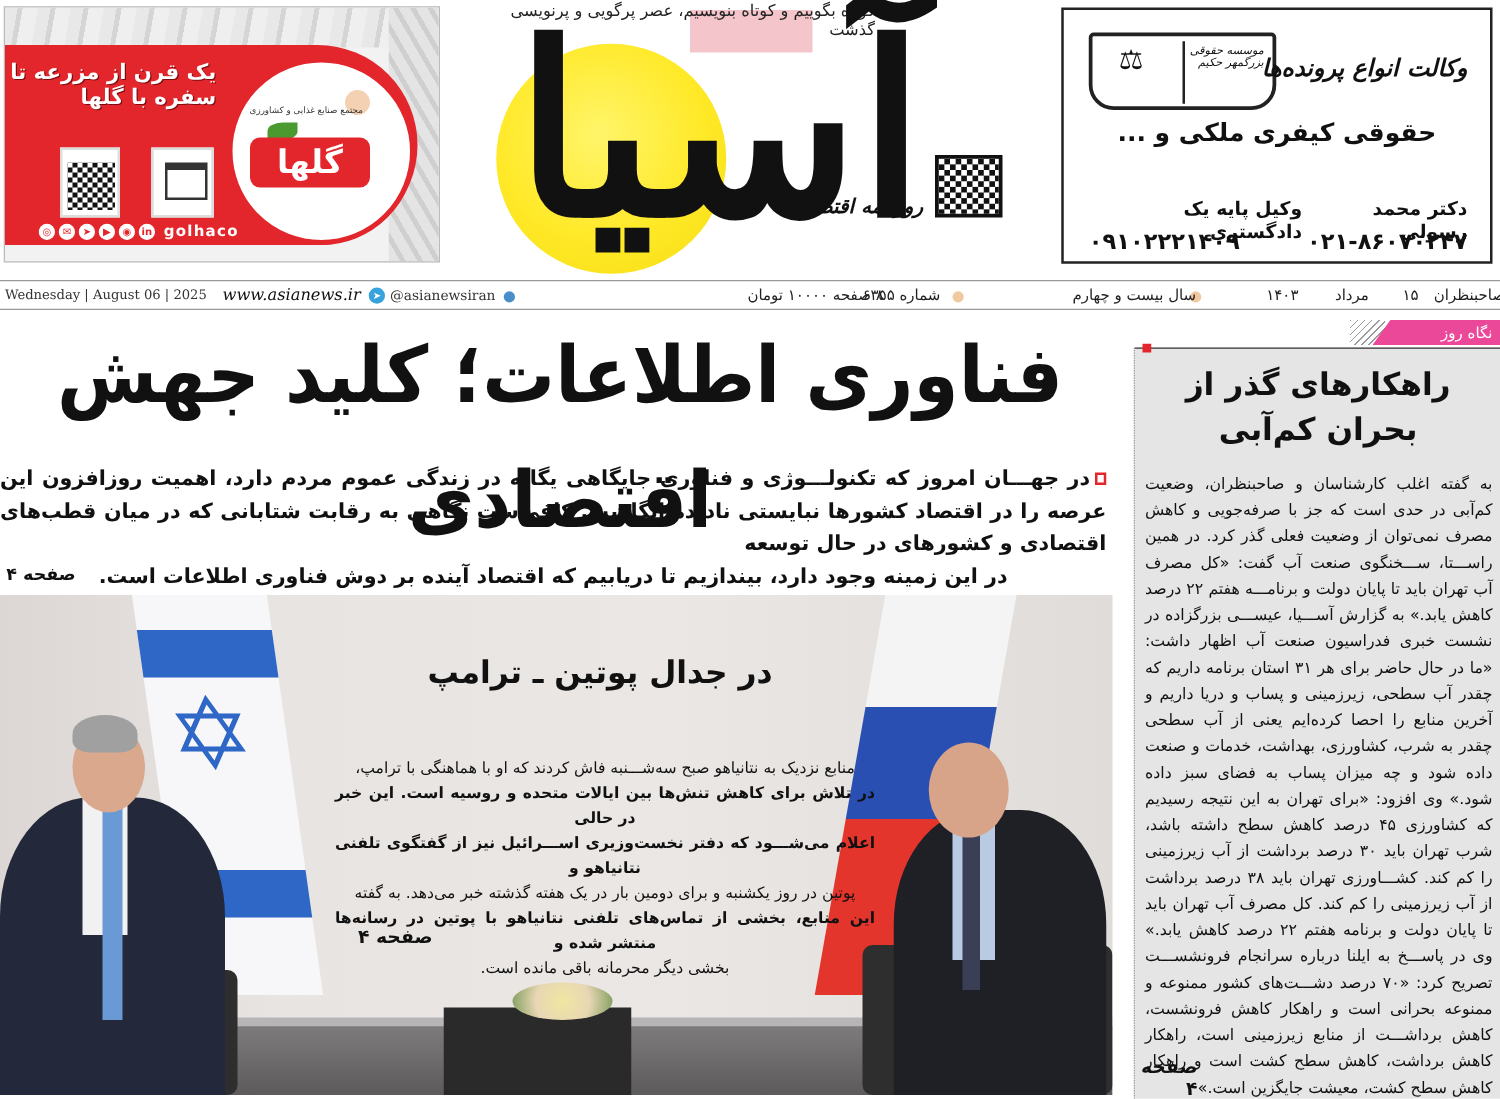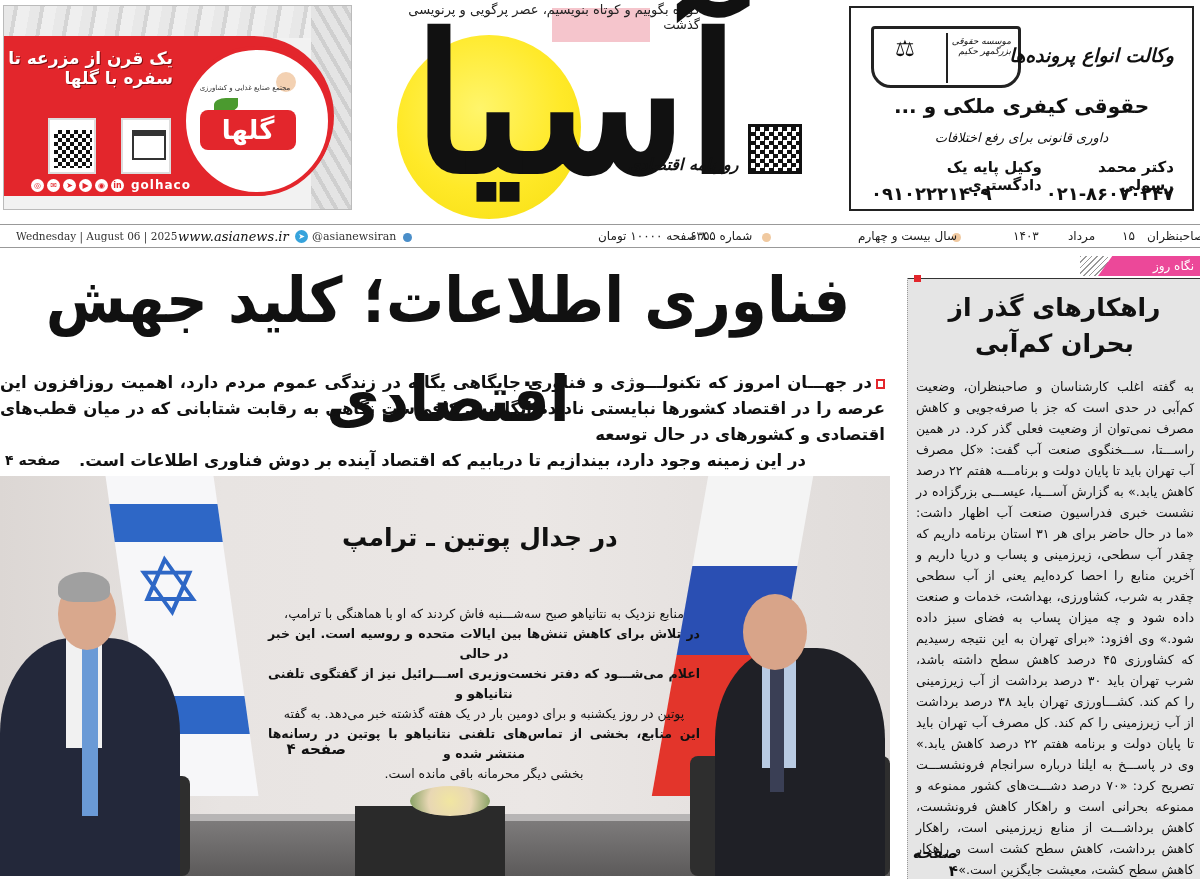--- a/index.html
+++ b/index.html
@@ -48,21 +48,21 @@
   .ad-right .book-text { position: absolute; left: 100px; top: 28px; width: 60px; font-size: 9px; font-style: italic; text-align: right; }
   .ad-right .headline { position: absolute; right: 18px; top: 36px; font-size: 19px; font-weight: bold; font-style: italic; }
   .ad-right .main { position: absolute; right: 0; left: 0; top: 86px; text-align: center; font-size: 20px; font-weight: bold; }
   .ad-right .sub { position: absolute; right: 0; left: 0; top: 122px; text-align: center; font-size: 13px; font-style: italic; }
   .ad-right .row { position: absolute; left: 20px; right: 18px; display: flex; justify-content: space-between; font-weight: bold; }
   .ad-right .row.names { top: 150px; font-size: 15px; }
   .ad-right .row.phones { top: 175px; font-size: 18px; direction: ltr; flex-direction: row-reverse; }
 
   
   .datebar { position: absolute; left: 0; top: 224px; width: 1200px; height: 24px; border-top: 1px solid #999; border-bottom: 1px solid #999; display: flex; align-items: center; font-size: 12px; }
-  .datebar .en-date { position: absolute; left: 16px; font-family: "DejaVu Serif", serif; font-size: 10.5px; color: #333; }
+  .datebar .en-date { position: absolute; left: 4px; font-family: "DejaVu Serif", serif; font-size: 10.5px; color: #333; }
   .datebar .site { position: absolute; left: 178px; font-family: "DejaVu Serif", serif; font-size: 13px; font-style: italic; }
   .datebar .tg { position: absolute; left: 295px; top: 5px; width: 13px; height: 13px; border-radius: 50%; background: #36a3dc; color: #fff; font-size: 8px; text-align: center; line-height: 13px; }
   .datebar .handle { position: absolute; left: 312px; font-family: "DejaVu Serif", serif; font-size: 11px; color: #333; }
   .datebar .verified { position: absolute; left: 403px; top: 8px; width: 9px; height: 9px; border-radius: 50%; background: #4a8ec9; }
   .datebar .fa { position: absolute; direction: rtl; font-size: 12px; color: #222; }
   .datebar .dot { position: absolute; top: 8px; width: 9px; height: 9px; border-radius: 50%; background: #f0c9a0; }
 
   
   .headline-main { position: absolute; left: 8px; top: 258px; width: 880px; text-align: center; direction: rtl; font-size: 58px; font-weight: 900; font-family: "DejaVu Sans", sans-serif; line-height: 92px; letter-spacing: -1px; transform: scaleY(1.08); }
   .lead { position: absolute; left: 0; top: 370px; width: 885px; direction: rtl; text-align: justify; font-size: 16.5px; font-weight: bold; line-height: 26px; color: #111; }
@@ -135,21 +135,20 @@
 <div class="logo-mark">آسیا</div>
 <div class="logo-sub2">روزنامه اقتصادی</div>
 <div class="mast-qr"></div>
 
 <div class="ad-right">
   <div class="book"></div>
   <div class="scales">⚖</div>
   <div class="book-text">موسسه حقوقی بزرگمهر حکیم</div>
   <div class="headline">وکالت انواع پرونده‌ها</div>
   <div class="main">حقوقی کیفری ملکی و ...</div>
-  <div class="sub">داوری قانونی برای رفع اختلافات</div>
   <div class="row names">
     <span>دکتر محمد رسولی</span>
     <span>وکیل پایه یک دادگستری</span>
   </div>
   <div class="row phones">
     <span>۰۲۱-۸۶۰۷۰۲۴۷</span>
     <span>۰۹۱۰۲۲۲۱۴۰۹</span>
   </div>
 </div>
 

